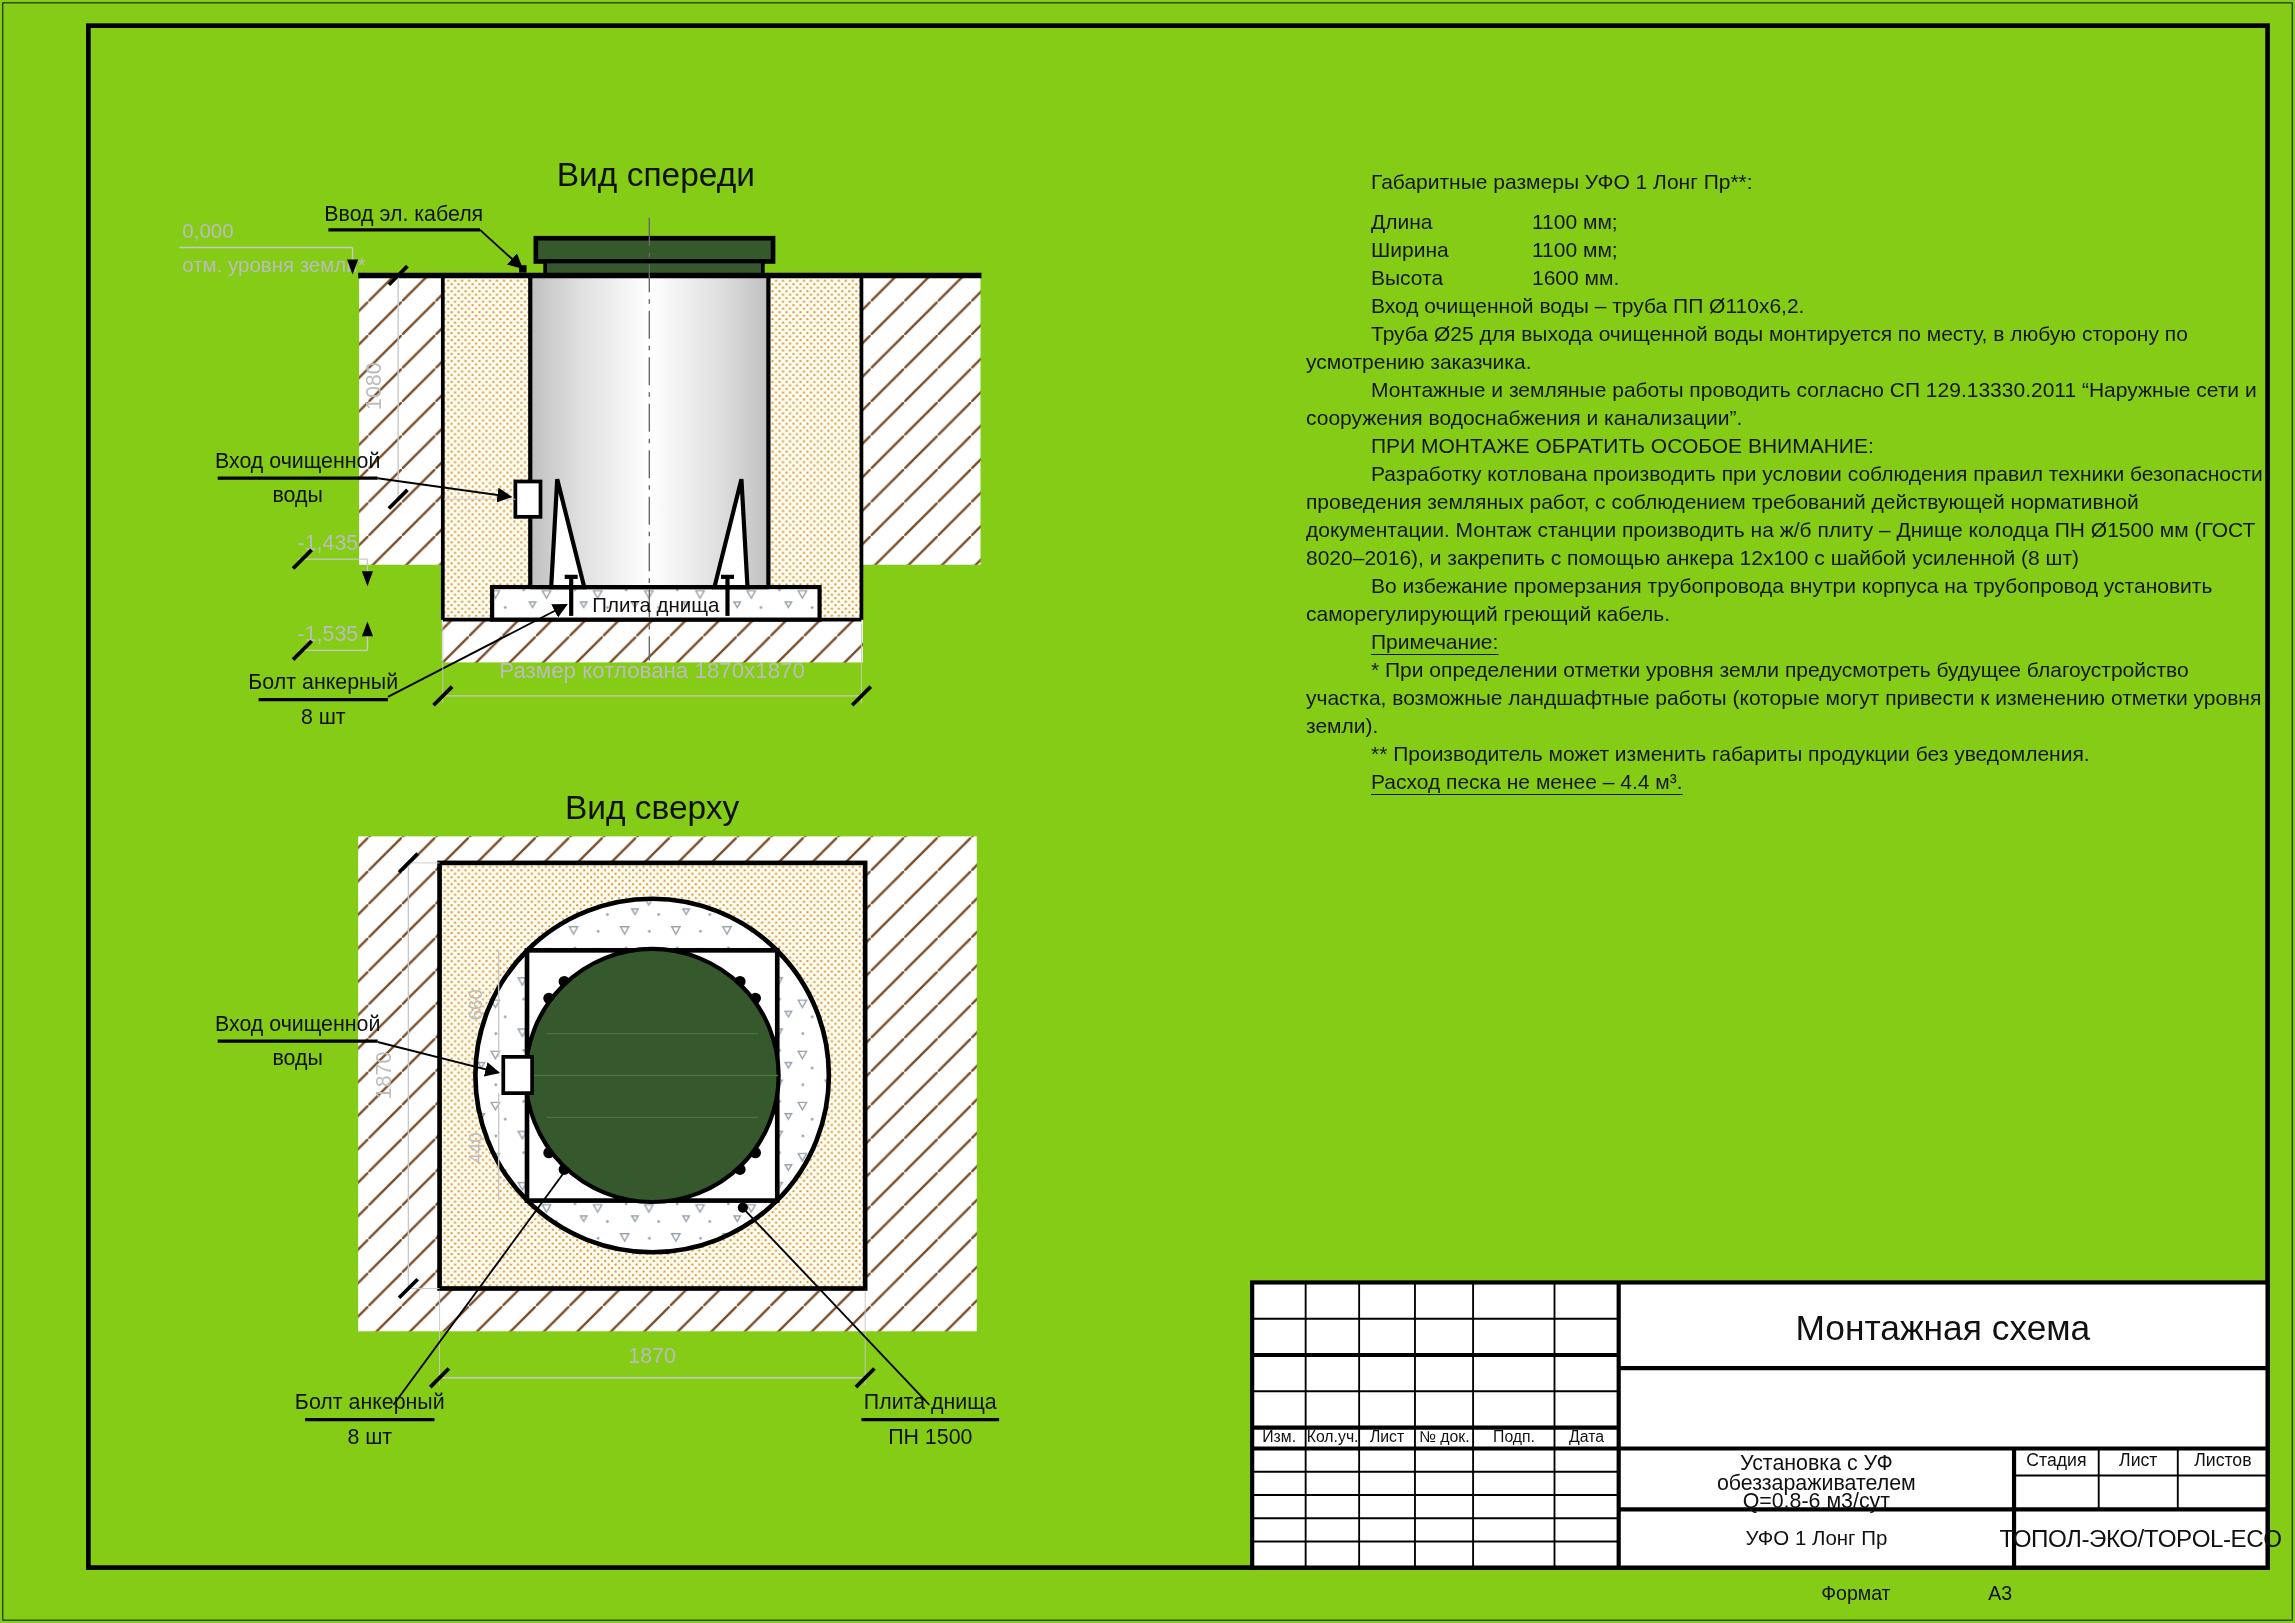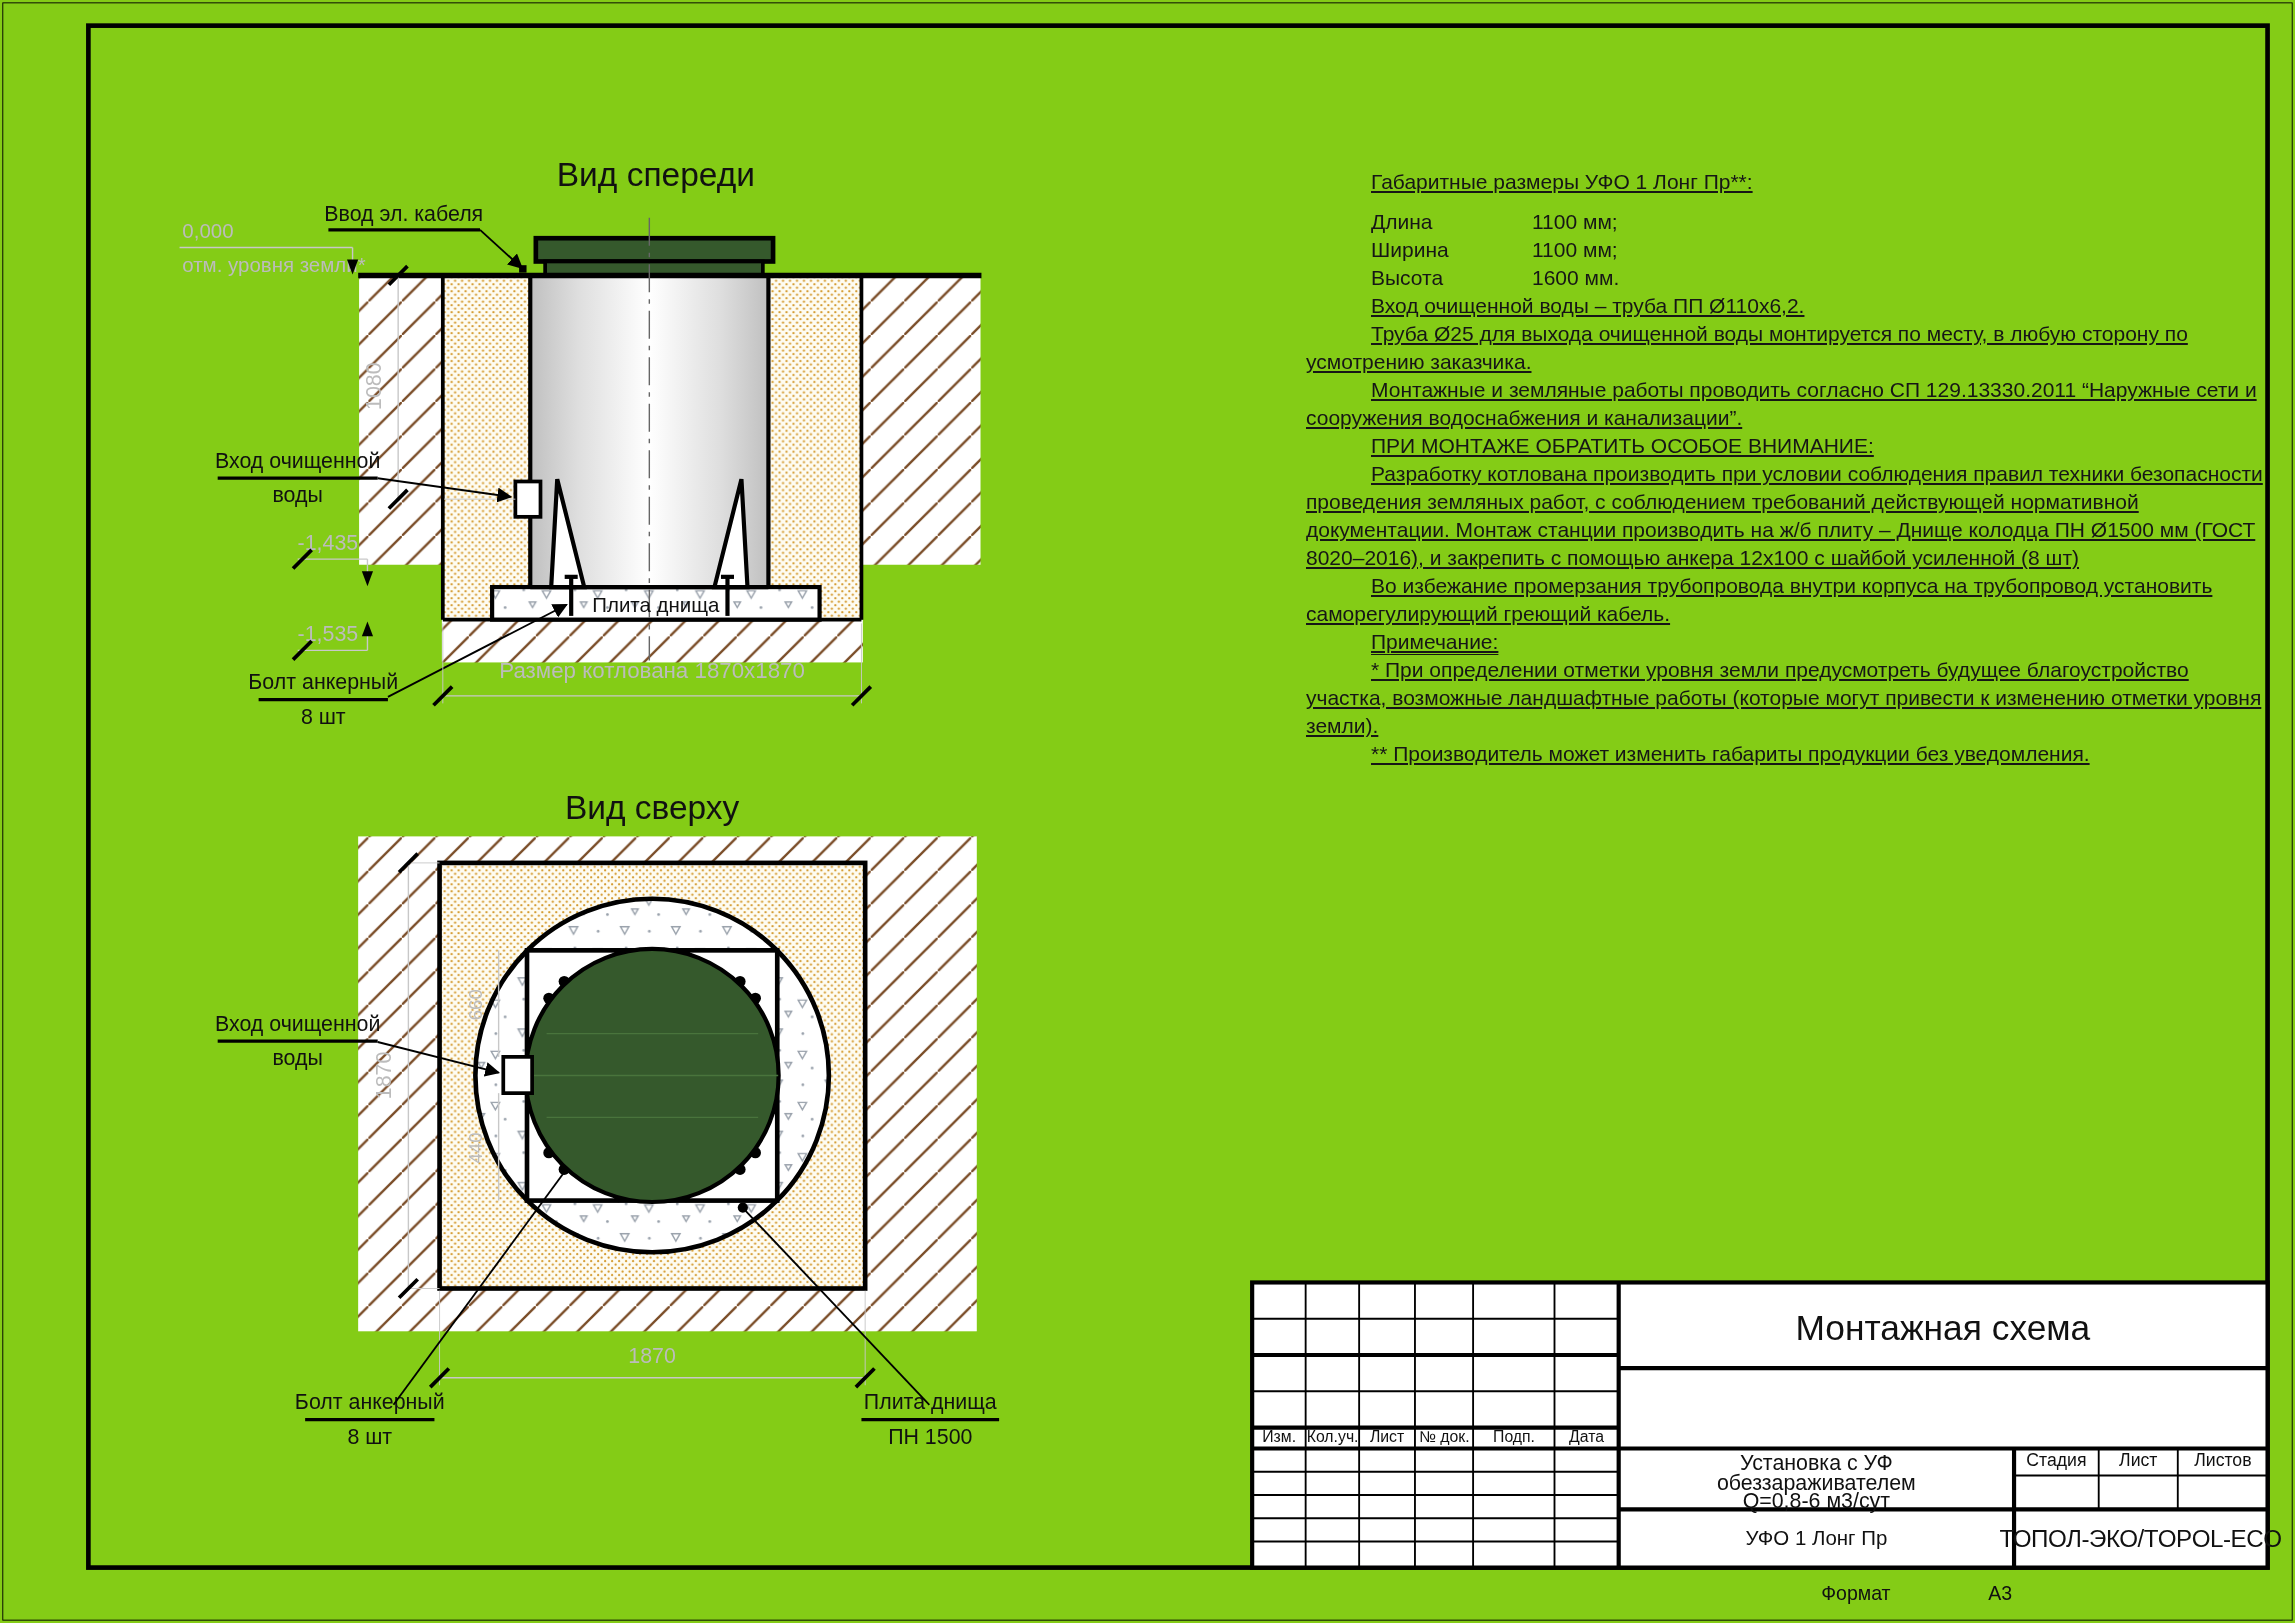--- a/index.html
+++ b/index.html
@@ -2,21 +2,21 @@
 <html style="font-size:7.4px"><head>
 <meta charset="utf-8">
 <style>
   html,body{margin:0;padding:0;background:#fff;}
   .sheet{position:relative;width:2295px;height:1623px;background:#84cc16;overflow:hidden;
          font-family:"Liberation Sans",sans-serif;}
   svg{position:absolute;left:0;top:0;}
   svg text{font-family:"Liberation Sans",sans-serif;fill:#111;}
   .notes{position:absolute;left:1306px;top:168px;width:960px;color:#161616;
          font-size:21px;line-height:28px;}
-  .notes p{margin:0;text-indent:65px;text-decoration:underline;}
+  .notes p{margin:0;text-indent:65px;}
   .dimrow{display:flex;padding-left:65px;}
   .dlab{width:161px;}
   .mtA{margin-top:12px;}
   .mtB{margin-top:58px;}
   .mtC{margin-top:28px;}
   .mtD{margin-top:30px;}
   .mtE{margin-top:63px;}
   .und{text-decoration:underline;text-decoration-thickness:1.4px;text-underline-offset:4.7px;}
   .gray{fill:#bcbcbc;}
 </style>
@@ -336,16 +336,17 @@
 
     <p class="mtC">ПРИ МОНТАЖЕ ОБРАТИТЬ ОСОБОЕ ВНИМАНИЕ:</p>
     <p>Разработку котлована производить при условии соблюдения правил техники безопасности проведения земляных работ, с соблюдением требований действующей нормативной документации. Монтаж станции производить на ж/б плиту – Днище колодца ПН Ø1500 мм (ГОСТ 8020–2016), и закрепить с помощью анкера 12х100 с шайбой усиленной (8 шт)</p>
 
     <p class="mtC">Во избежание промерзания трубопровода внутри корпуса на трубопровод установить саморегулирующий греющий кабель.</p>
 
     <p class="mtD"><span class="und">Примечание:</span></p>
     <p>* При определении отметки уровня земли предусмотреть будущее благоустройство участка, возможные ландшафтные работы (которые могут привести к изменению отметки уровня земли).</p>
     <p>** Производитель может изменить габариты продукции без уведомления.</p>
 
+    <p class="mtE"><span class="und">Расход песка не менее – 4.4 м³.</span></p>
   </div>
 
 </div>
 
 
 </body></html>

